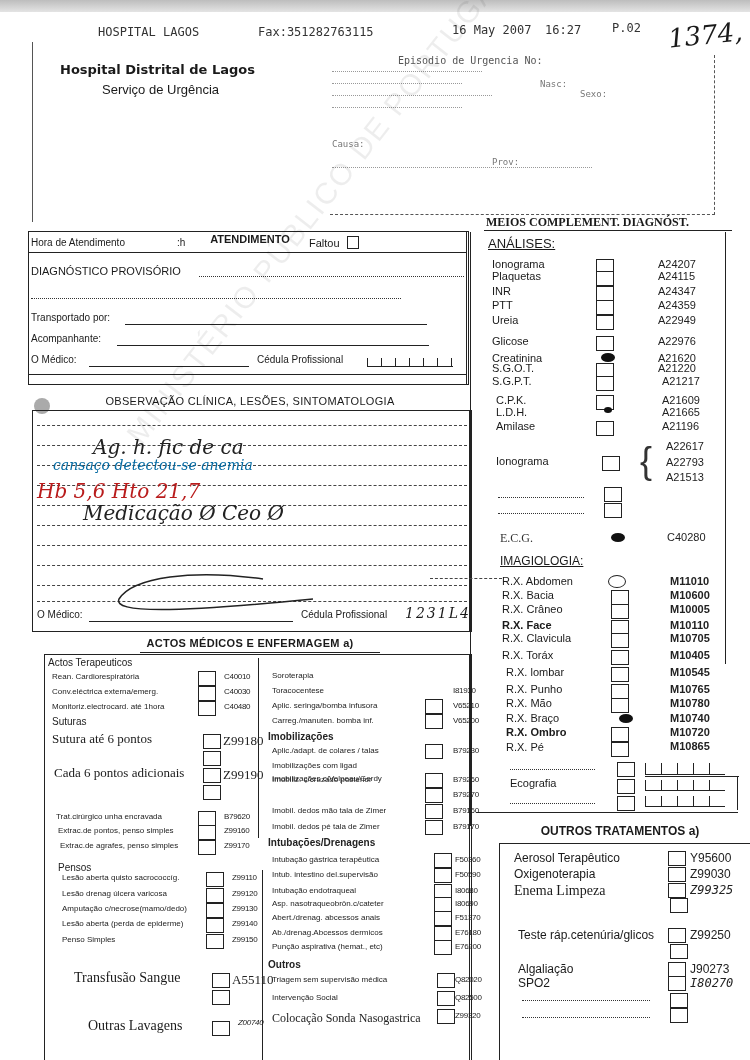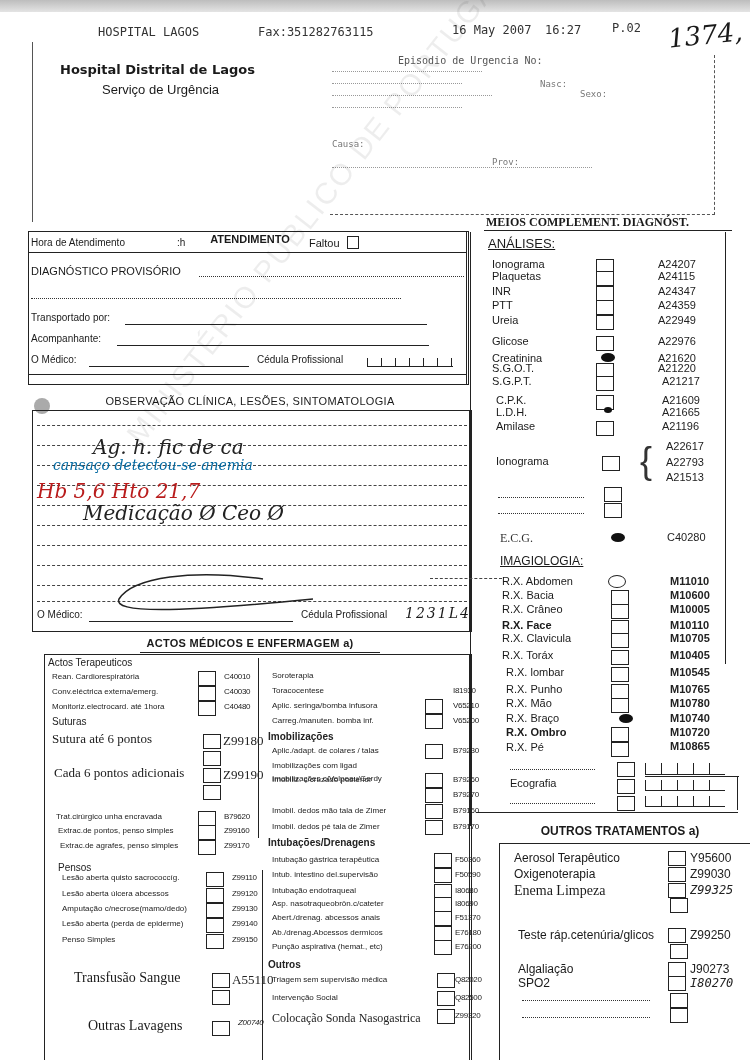--- a/index.html
+++ b/index.html
@@ -178,21 +178,21 @@
 <div class="slbl" style="left:58px;top:826px;">Extrac.de pontos, penso simples</div>
 <div class="box" style="left:198px;top:825px;"></div>
 <div class="scode" style="left:224px;top:826px;">Z99160</div>
 <div class="slbl" style="left:60px;top:841px;">Extrac.de agrafes, penso simples</div>
 <div class="box" style="left:198px;top:840px;"></div>
 <div class="scode" style="left:224px;top:841px;">Z99170</div>
 <div class="slbl" style="left:58px;top:862px;font-size:10px;">Pensos</div>
 <div class="slbl" style="left:62px;top:873px;text-align:right;">Lesão aberta quisto sacrococcíg.</div>
 <div class="box" style="left:206px;top:872px;"></div>
 <div class="scode" style="left:232px;top:873px;">Z99110</div>
-<div class="slbl" style="left:62px;top:889px;">Lesão aberta úlcera abcessos</div>
+<div class="slbl" style="left:62px;top:889px;">Lesão drenag úlcera varicosa</div>
 <div class="box" style="left:206px;top:888px;"></div>
 <div class="scode" style="left:232px;top:889px;">Z99120</div>
 <div class="slbl" style="left:62px;top:904px;">Amputação c/necrose(mamo/dedo)</div>
 <div class="box" style="left:206px;top:903px;"></div>
 <div class="scode" style="left:232px;top:904px;">Z99130</div>
 <div class="slbl" style="left:62px;top:919px;">Lesão aberta (perda de epiderme)</div>
 <div class="box" style="left:206px;top:918px;"></div>
 <div class="scode" style="left:232px;top:919px;">Z99140</div>
 <div class="slbl" style="left:62px;top:935px;">Penso Simples</div>
 <div class="box" style="left:206px;top:934px;"></div>

